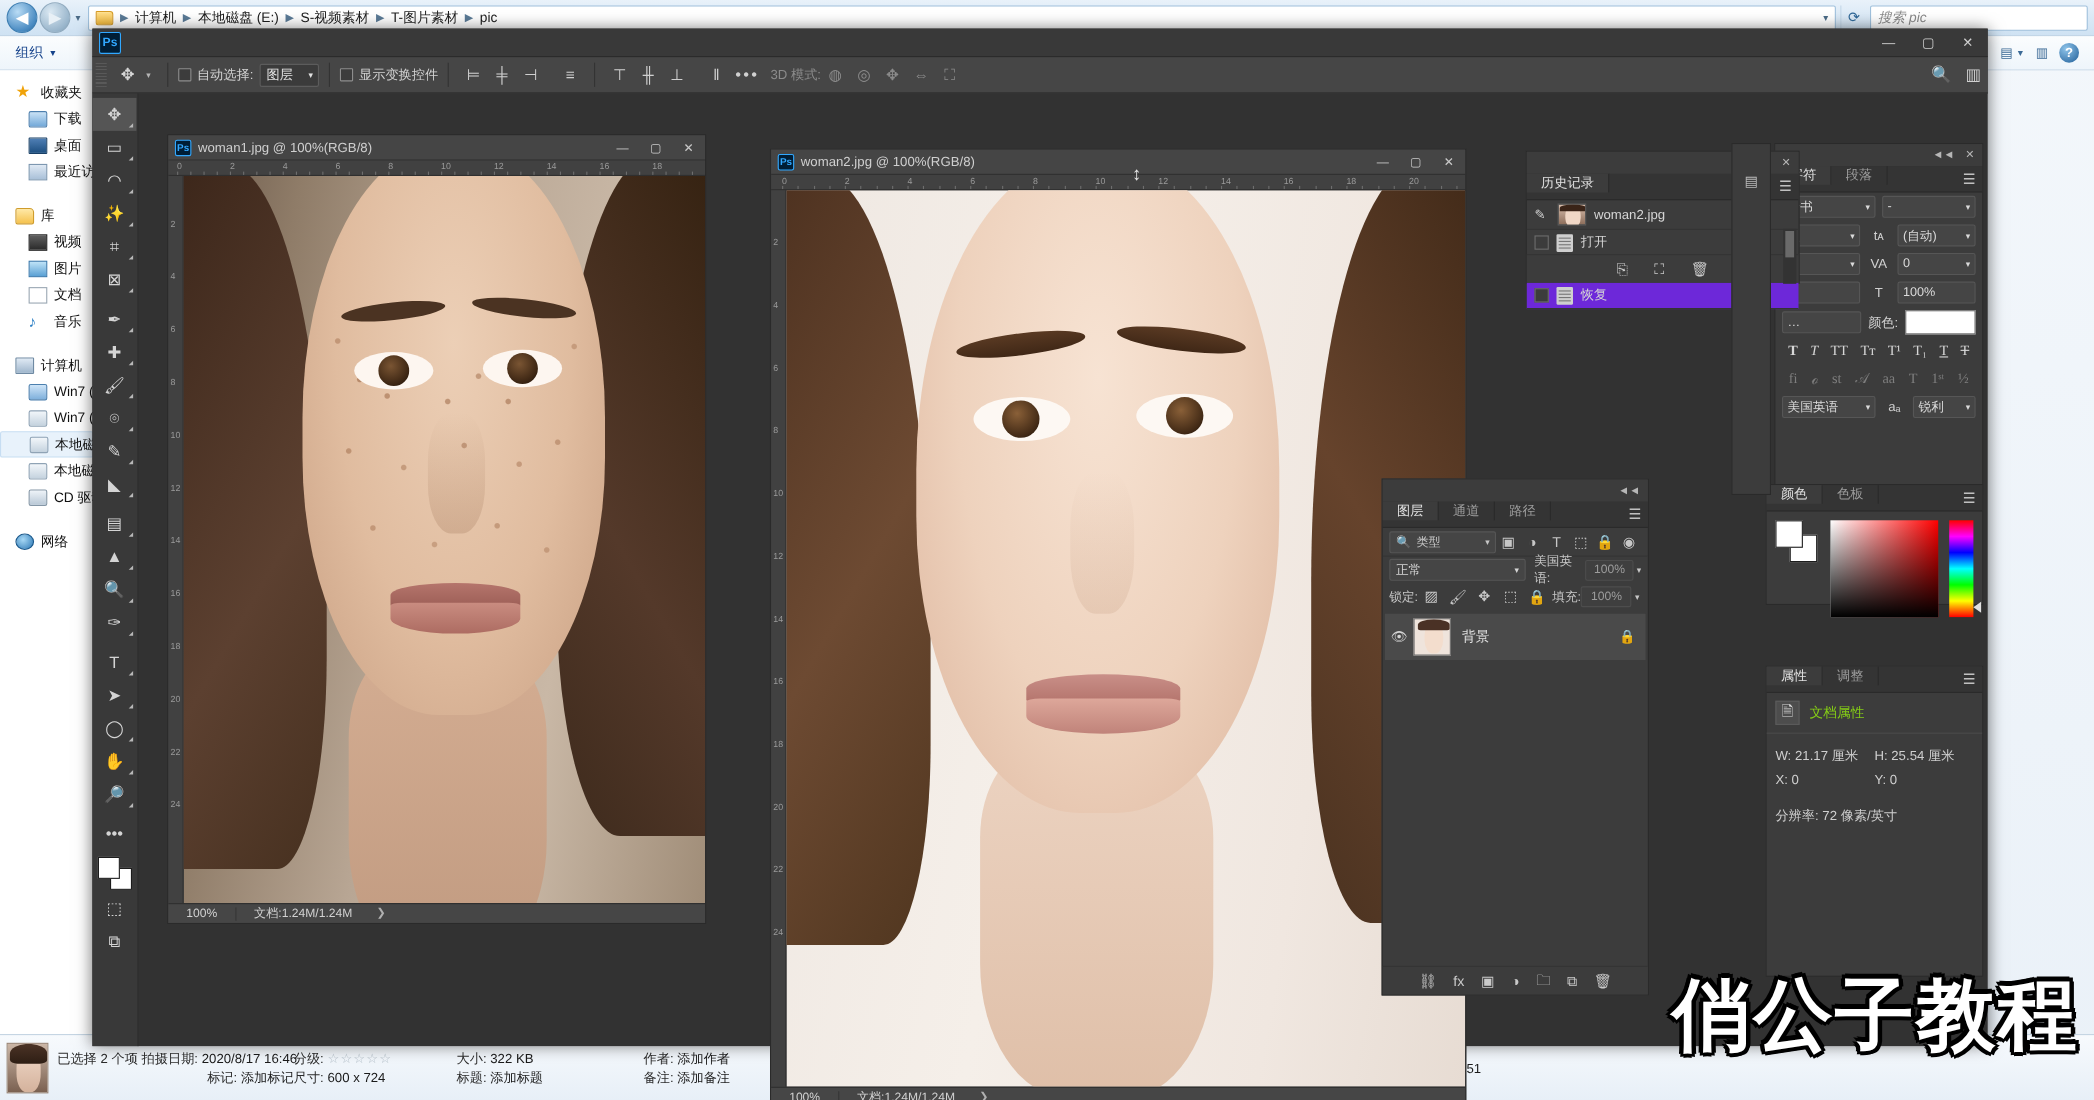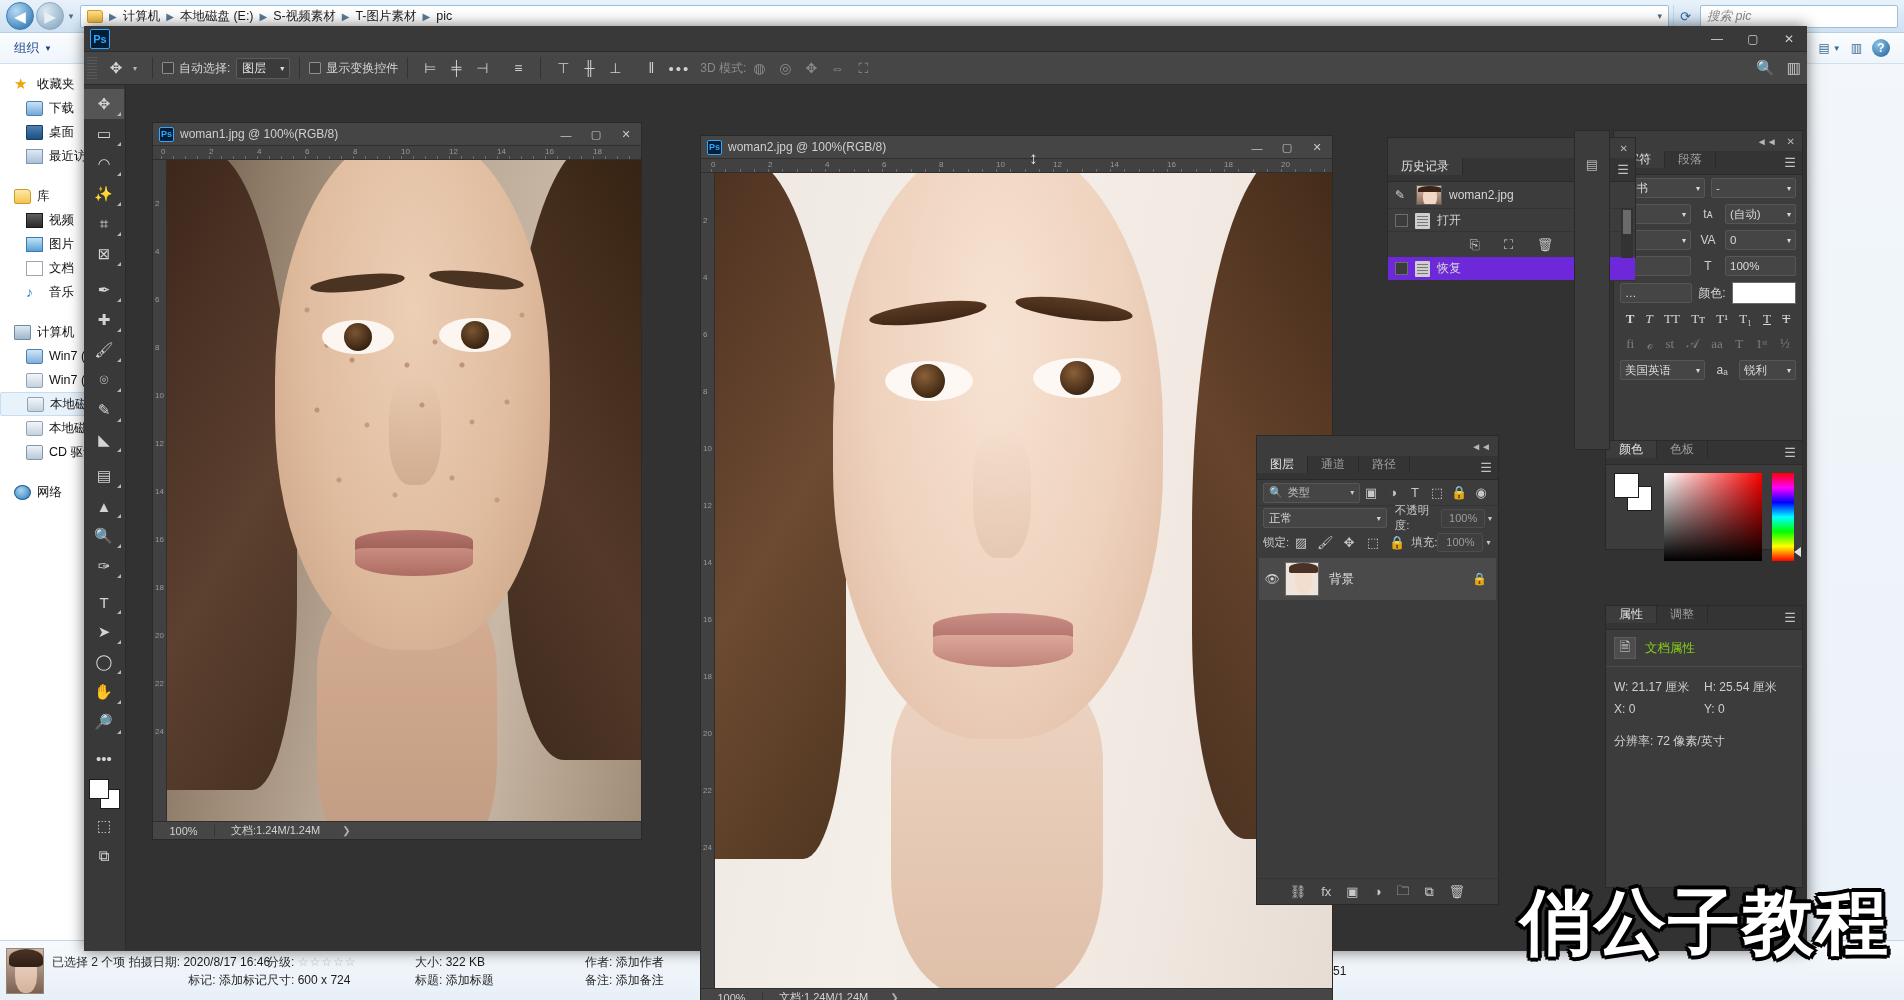--- a/index.html
+++ b/index.html
@@ -983,21 +983,21 @@
         <div class="lp-ic">T</div>
         <div class="lp-ic">⬚</div>
         <div class="lp-ic">🔒</div>
         <div class="lp-ic">◉</div>
       </div>
       <div class="lp-row">
         <div class="lp-sel">
           <span>正常</span>
           <span style="font-size:8px">▾</span>
         </div>
-        <span style="margin-left:8px">不透明度:</span>
+        <span style="margin-left:8px">美国英语:</span>
         <span class="lp-num">100%</span>
         <span style="font-size:8px;margin-left:3px">▾</span>
       </div>
       <div class="lp-row">
         <span>锁定:</span>
         <span class="lp-ic">▨</span>
         <span class="lp-ic">🖌</span>
         <span class="lp-ic">✥</span>
         <span class="lp-ic">⬚</span>
         <span class="lp-ic">🔒</span>

